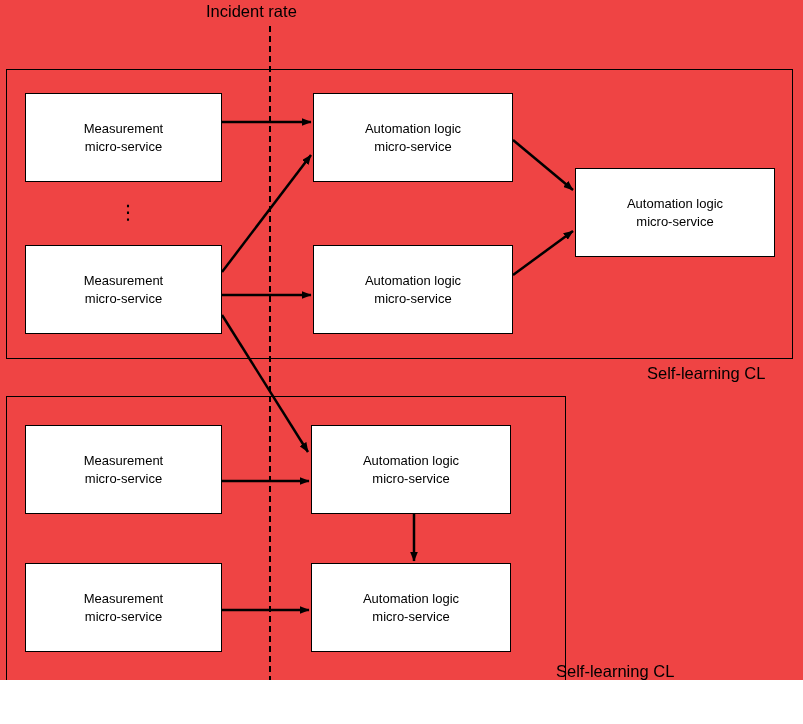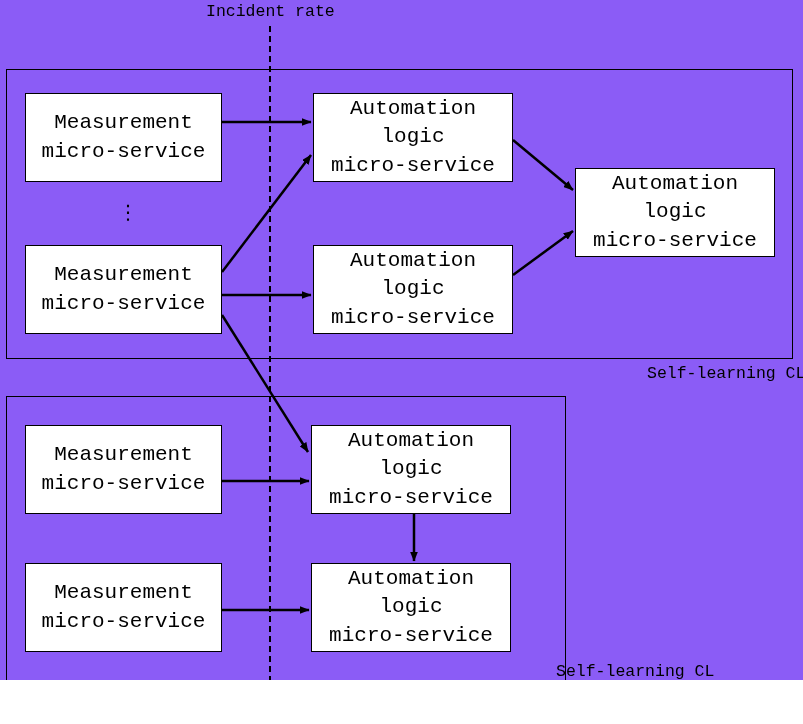--- a/index.html
+++ b/index.html
@@ -4,34 +4,34 @@
 <style>
   html, body {
     margin: 0;
     padding: 0;
     background: #ffffff;
   }
   #canvas {
     position: relative;
     width: 803px;
     height: 680px;
-    background: #8b5cf6;
-    font-family: Liberation Mono, monospace;
+    background: #ef4444;
+    font-family: Liberation Sans, sans-serif;
     overflow: hidden;
   }
   .box {
     position: absolute;
     box-sizing: border-box;
     border: 1.5px solid #000000;
     background: #ffffff;
     display: flex;
     align-items: center;
     justify-content: center;
     text-align: center;
-    font-size: 21px;
+    font-size: 13px;
     line-height: 1.35;
     color: #000000;
     z-index: 3;
   }
   .group-box {
     position: absolute;
     box-sizing: border-box;
     border: 1.5px solid #000000;
     background: transparent;
     z-index: 1;

